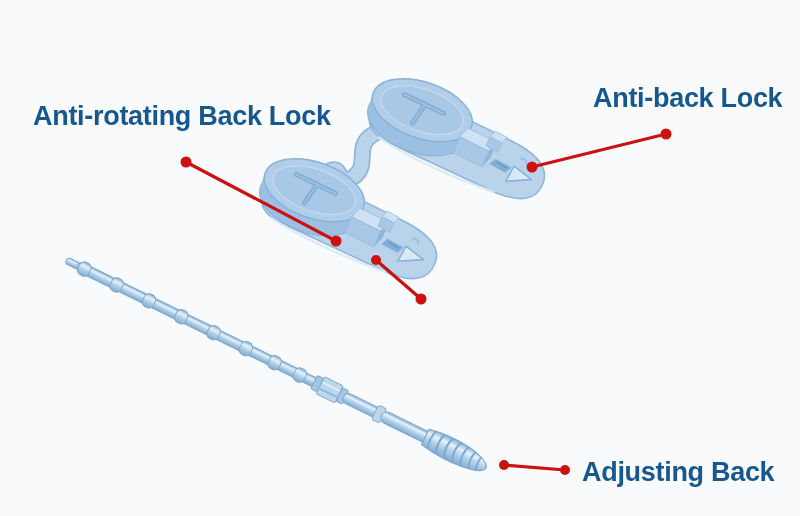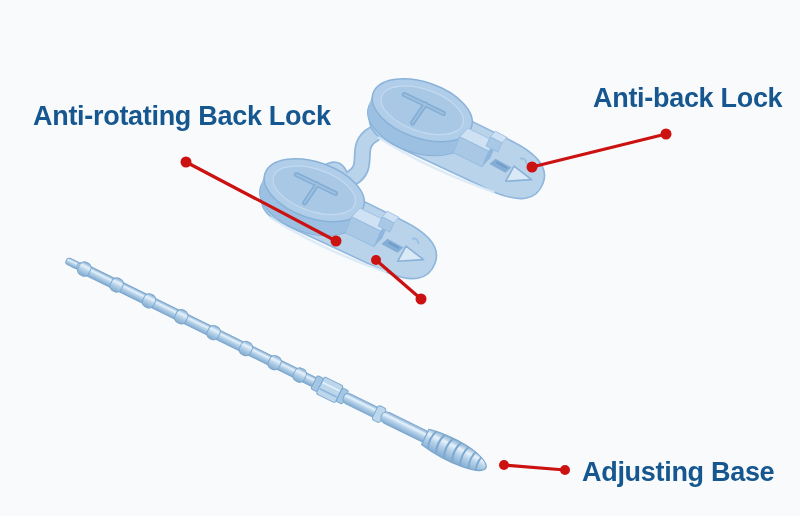--- a/index.html
+++ b/index.html
@@ -139,14 +139,14 @@
       <g data-name="leader-adjusting-lever">
         <line class="leader-line" x1="504" y1="465" x2="565" y2="470"></line>
         <circle class="leader-dot" cx="504" cy="465" r="5"></circle>
         <circle class="leader-dot" cx="565" cy="470" r="5"></circle>
       </g>
     </g>
   </svg>
 
   <div class="label" data-name="label-anti-rotating-back-lock">Anti-rotating Back Lock</div>
   <div class="label" data-name="label-anti-back-lock">Anti-back Lock</div>
-  <div class="label" data-name="label-adjusting-lever">Adjusting Base</div>
+  <div class="label" data-name="label-adjusting-lever">Adjusting Back</div>
 </div>
 
 </body></html>

